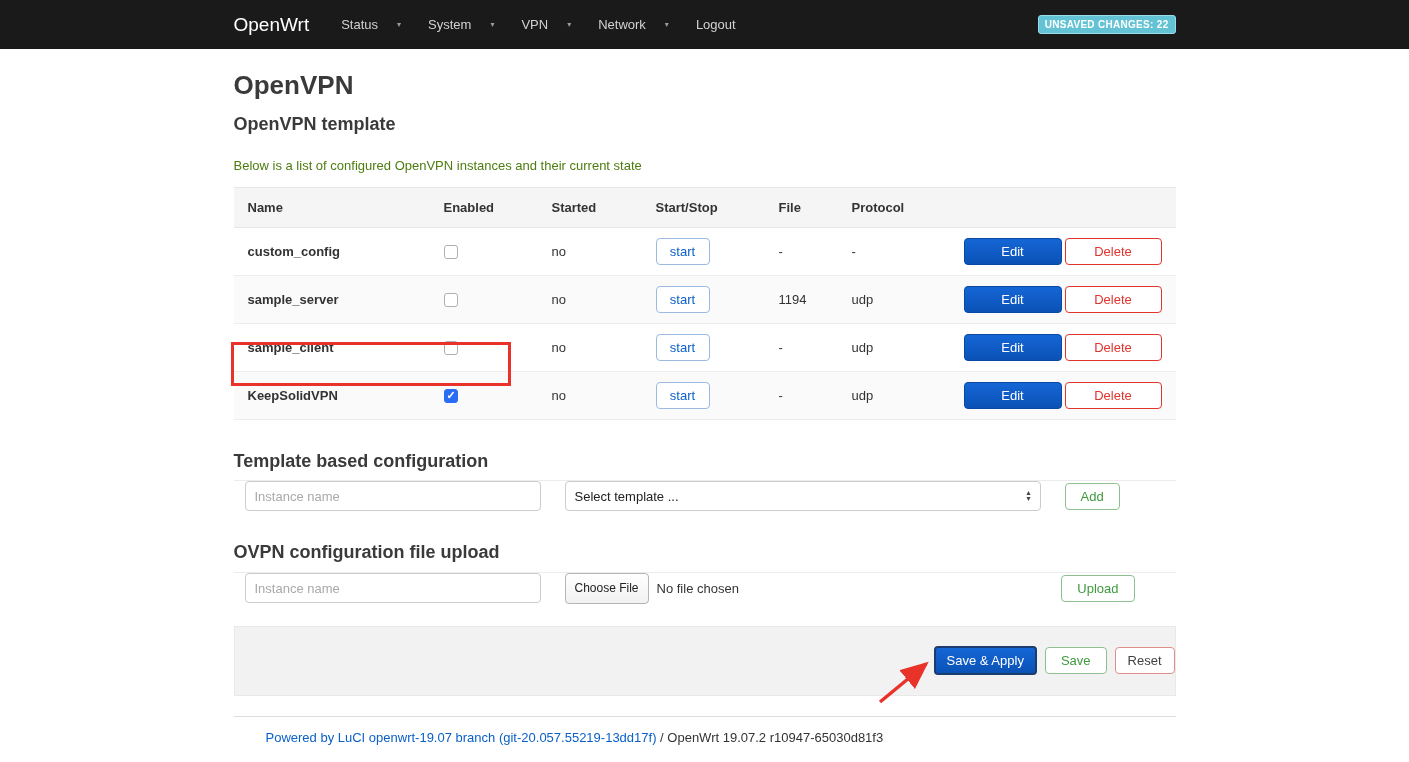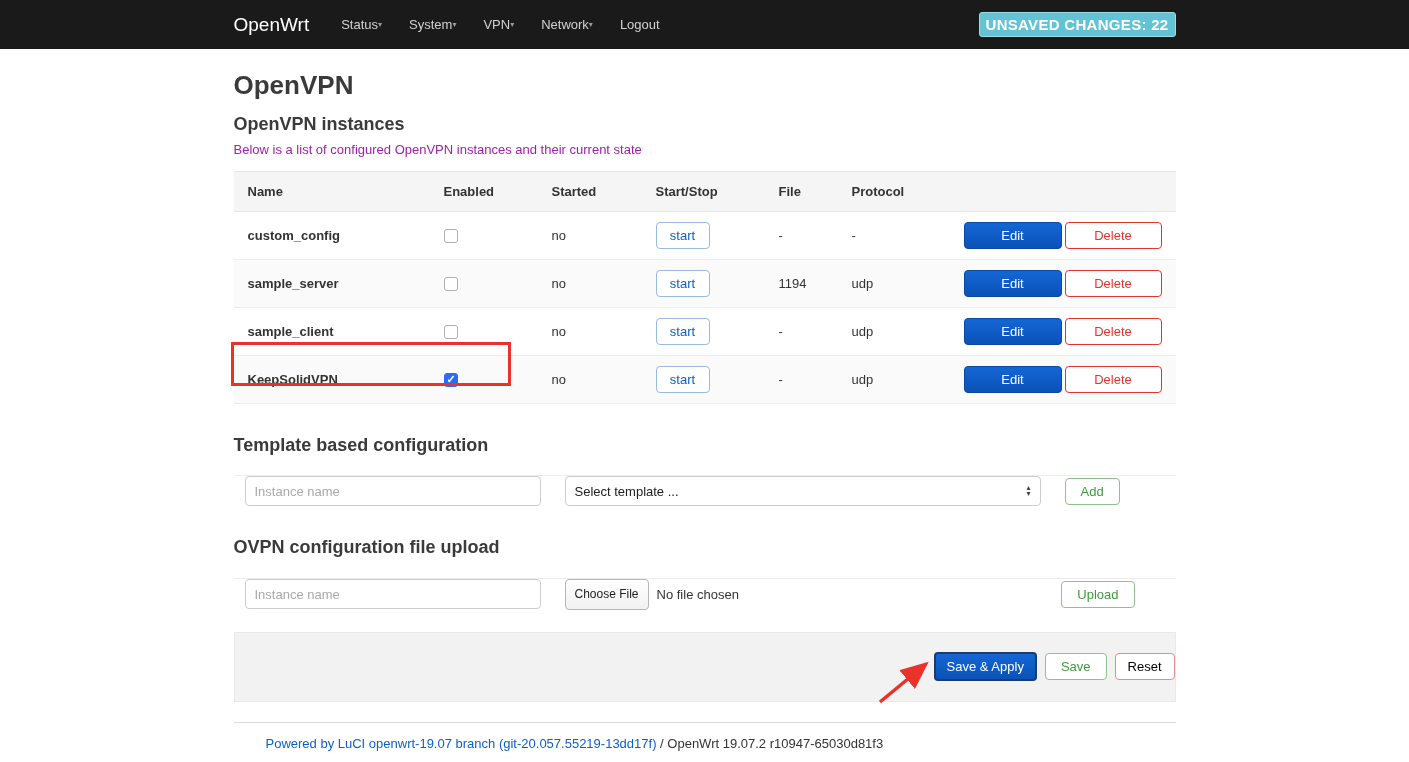--- a/index.html
+++ b/index.html
@@ -10,34 +10,34 @@
     position: relative;
     background: #ffffff;
     font-family: "Liberation Sans", sans-serif;
     color: #333;
   }
 
   
   .navbar { background: #1a1a1a; height: 49px; display: flex; align-items: center; }
   .navbar-inner { width: 942px; margin: 0 auto; display: flex; align-items: center; }
   .brand { color: #fff; font-size: 19px; margin-right: 32px; cursor: pointer; }
-  .nav-item { color: #d2d2d2; font-size: 13px; margin-right: 27px; cursor: pointer; display: inline-flex; align-items: center; gap: 0; }
+  .nav-item { color: #d2d2d2; font-size: 13px; margin-right: 27px; cursor: pointer; display: inline-flex; align-items: center; gap: 19px; }
   .nav-caret { font-size: 8px; color: #9a9a9a; }
   .badge {
-    margin-left: auto; background: #63c3d5; color: #fff; font-size: 15px; font-weight: bold;
+    margin-left: auto; background: #63c3d5; color: #fff; font-size: 10px; font-weight: bold;
     padding: 3px 6px; border-radius: 3px; border: 1px solid #9adcea; letter-spacing: .3px;
   }
 
   
   .container { width: 942px; margin: 0 auto; }
   h1 { font-size: 26px; color: #3a3a3a; margin: 21px 0 0; line-height: 1.2; }
   h2 { font-size: 18px; color: #3a3a3a; margin: 0; line-height: 1.25; }
   .section-heading { margin-top: 12px; }
-  .legend { margin-top: 30px; padding-bottom: 19px; border-bottom: 1px solid #ececec; }
-  .desc { font-size: 13px; color: #a21caf; margin: 6px 0 14px; }
+  .legend { margin-top: 30px; padding-bottom: 8px; border-bottom: 1px solid #ececec; }
+  .desc { font-size: 13px; color: #4d7c0f; margin: 22px 0 14px; }
 
   
   table { width: 100%; border-collapse: collapse; font-size: 13px; color: #333; }
   thead tr { background: #f5f5f5; }
   th { text-align: left; font-weight: bold; padding: 12px 14px; border-top: 1px solid #e6e6e6; border-bottom: 1px solid #e6e6e6; color: #333; }
   td { padding: 10px 14px; border-bottom: 1px solid #ededed; vertical-align: middle; height: 48px; }
   tbody tr:nth-child(even) { background: #fafafa; }
   td.name { font-weight: bold; }
   .col-name { width: 196px; } .col-enabled { width: 108px; } .col-started { width: 104px; }
   .col-startstop { width: 123px; } .col-port { width: 73px; } .col-protocol { width: 112px; }
@@ -46,21 +46,21 @@
   .btn {
     display: inline-flex; align-items: center; justify-content: center;
     border-radius: 4px; font-size: 13px; height: 27px; cursor: pointer;
     font-family: inherit; background: #fff; border: 1px solid #ccc; padding: 0 12px;
   }
   .btn-edit { width: 98px; background: linear-gradient(180deg, #1566d6, #0a52b6); color: #fff; border: 1px solid #0a49a2; }
   .btn-delete { width: 97px; color: #e0342f; border: 1px solid #e0342f; margin-left: 3px; }
   .btn-start { width: 54px; color: #0a60c8; border: 1px solid #9cb9e2; }
   .btn-green { color: #3f9a3f; border: 1px solid #8fc08f; padding: 0 15px; }
   .btn-save-apply { background: linear-gradient(180deg, #1566d6, #0a52b6); color: #fff; border: 2px solid #1d3c6e; height: 29px; padding: 0 11px; }
-  .btn-reset { color: #000000; border: 1px solid #de8f8b; }
+  .btn-reset { color: #404040; border: 1px solid #de8f8b; }
 
   
   .form-row { display: flex; align-items: center; margin-top: 0; padding-left: 11px; }
   .text-input {
     width: 296px; height: 30px; border: 1px solid #ccc; border-radius: 4px;
     padding: 0 9px; font-size: 13px; color: #333; font-family: inherit;
   }
   .text-input::placeholder { color: #a9a9a9; }
   .select {
     width: 476px; height: 30px; border: 1px solid #ccc; border-radius: 4px; background: #fff;
@@ -128,21 +128,21 @@
       <span>Logout</span>
     </span>
     <span class="badge">UNSAVED CHANGES: 22</span>
   </div>
 </div>
 
 <div class="container">
 
   <h1>OpenVPN</h1>
 
-  <h2 class="section-heading">OpenVPN instances</h2>
+  <h2 class="section-heading">OpenVPN template</h2>
   <p class="desc">Below is a list of configured OpenVPN instances and their current state</p>
 
   <table>
     <thead>
       <tr>
         <th class="col-name">Name</th>
         <th class="col-enabled">Enabled</th>
         <th class="col-started">Started</th>
         <th class="col-startstop">Start/Stop</th>
         <th class="col-port">File</th>

